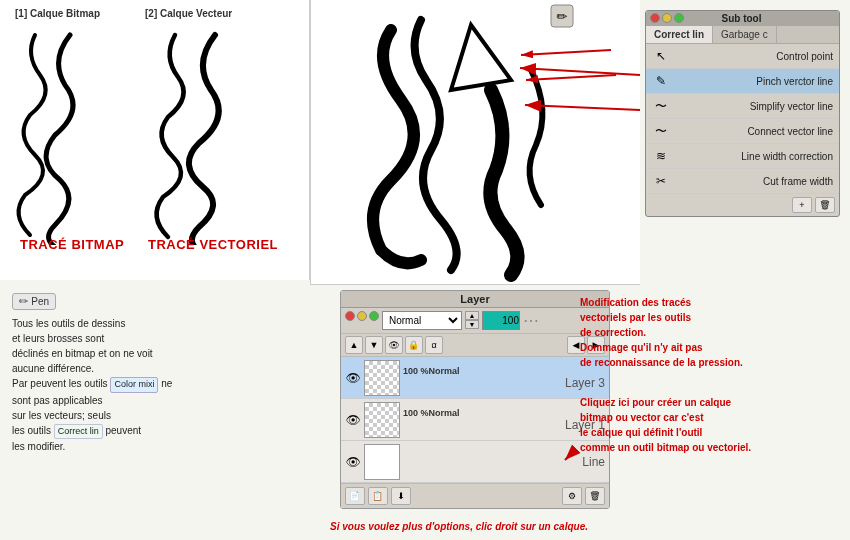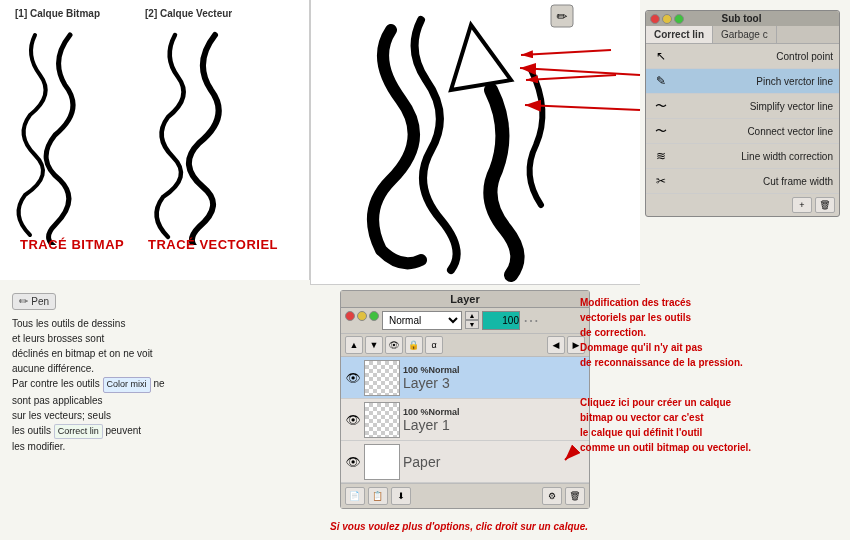--- a/index.html
+++ b/index.html
@@ -99,21 +99,21 @@
       border-radius: 2px;
       padding: 0 3px;
       font-size: 9px;
     }
 
     
     .layer-panel {
       position: absolute;
       top: 290px;
       left: 340px;
-      width: 250px;
+      width: 270px;
       background: #d4d0c8;
       border: 1px solid #999;
       border-radius: 3px;
     }
     .layer-panel-title {
       text-align: center;
       font-size: 11px;
       font-weight: bold;
       padding: 2px 0;
       background: #c8c4bc;
@@ -219,22 +219,23 @@
     }
     .layer-info {
       flex: 1;
     }
     .layer-info-blend {
       font-size: 9px;
       font-weight: bold;
       color: #333;
     }
     .layer-info-name {
-      font-size: 14px;
+      font-size: 12px;
       color: #555;
+      text-align: right;
     }
 
     .layer-bottom-bar {
       display: flex;
       align-items: center;
       padding: 3px 4px;
       gap: 3px;
       border-top: 1px solid #bbb;
       background: #d4d0c8;
     }
@@ -256,21 +257,21 @@
       position: absolute;
       top: 10px;
       right: 10px;
       width: 195px;
       background: #d4d0c8;
       border: 1px solid #888;
       border-radius: 3px;
     }
     .subtool-titlebar {
       display: flex;
-      align-items: center;
+      align-items: flex-start;
       justify-content: space-between;
       background: #aaa8a0;
       padding: 2px 4px;
       border-radius: 3px 3px 0 0;
     }
     .subtool-title {
       font-size: 10px;
       font-weight: bold;
       color: #222;
     }
@@ -445,21 +446,21 @@
   <div class="pen-badge">
     <span class="pen-badge-icon">✏</span>
     <span>Pen</span>
   </div>
 
   <div class="body-text">
     <span>Tous les outils de dessins</span><br>
     <span>et leurs brosses sont</span><br>
     <span>déclinés en bitmap et on ne voit</span><br>
     <span>aucune différence.</span><br>
-    <span>Par contre les outils</span>
+    <span>Par peuvent les outils</span>
     <span class="highlight-tool">Color mixi</span>
     <span> </span><span>ne</span><br>
     <span>sont pas applicables</span><br>
     <span>sur les vecteurs; seuls</span><br>
     <span>les outils </span>
     <span class="highlight-tool2">Correct lin</span>
     <span> </span><span>peuvent</span><br>
     <span>les modifier.</span>
   </div>
 </div>
@@ -515,21 +516,21 @@
       <div class="layer-info">
         <div class="layer-info-blend">100 %Normal</div>
         <div class="layer-info-name">Layer 1</div>
       </div>
     </div>
 
     <div class="layer-row">
       <div class="layer-eye">👁</div>
       <div class="layer-thumb" style="background:white;"></div>
       <div class="layer-info">
-        <div class="layer-info-name">Paper</div>
+        <div class="layer-info-name">Line</div>
       </div>
     </div>
   </div>
 
   <div class="layer-bottom-bar">
     <div class="layer-bottom-btn">📄</div>
     <div class="layer-bottom-btn">📋</div>
     <div class="layer-bottom-btn">⬇</div>
     <div style="flex:1"></div>
     <div class="layer-bottom-btn">⚙</div>

